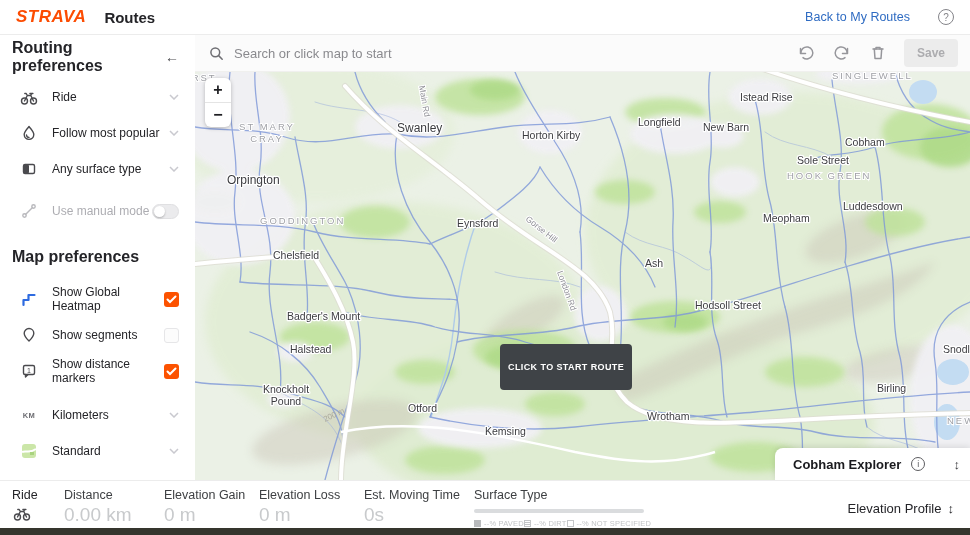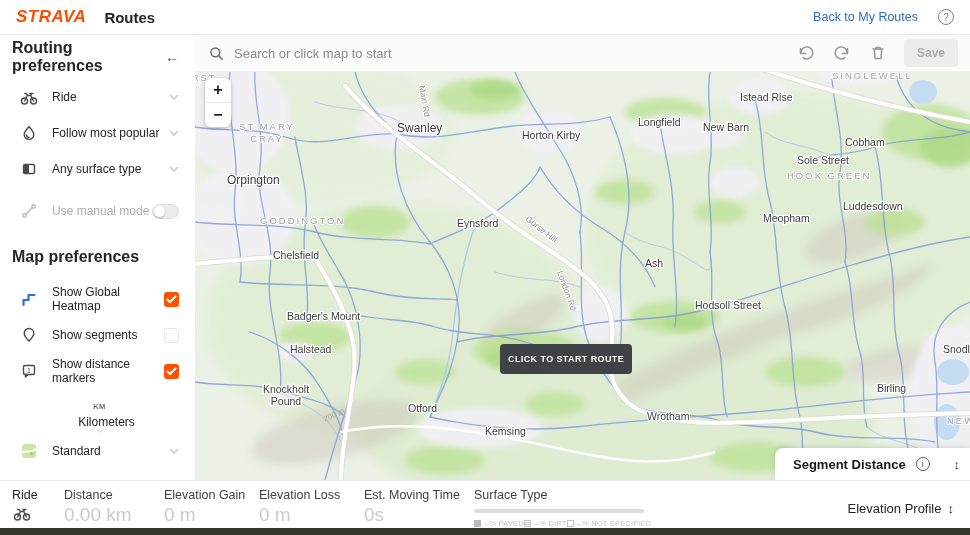--- a/index.html
+++ b/index.html
@@ -3,21 +3,21 @@
 <meta charset="utf-8">
 <style>
   * { margin:0; padding:0; box-sizing:border-box; }
   html,body { width:970px; height:535px; font-family:"Liberation Sans", sans-serif; background:#fff; overflow:hidden; }
   .app { position:relative; width:970px; height:535px; background:#fff; }
 
   
   .header { position:absolute; left:0; top:0; width:970px; height:35px; background:#fff; border-bottom:1px solid #ececec; display:flex; align-items:center; padding:10px 16px; z-index:40; }
   .logo { font-size:17px; font-weight:800; color:#FC4C02; letter-spacing:.5px; font-style:italic; }
   .app-title { font-size:15px; font-weight:700; color:#242428; margin-left:18px; }
-  .header-right { margin-left:auto; display:flex; align-items:center; gap:20px; }
+  .header-right { margin-left:auto; display:flex; align-items:center; gap:28px; }
   .back-link { font-size:12.5px; color:#2E6BC2; cursor:pointer; }
   .help-circle { width:16px; height:16px; border:1.2px solid #848489; border-radius:50%; color:#848489; font-size:10px; display:flex; align-items:center; justify-content:center; }
 
   
   .sidebar { position:absolute; left:0; top:35px; width:195px; height:445px; background:#fff; z-index:30; padding-top:8px; }
   .side-heading { display:flex; align-items:center; justify-content:space-between; padding:0 16px 0 12px; height:28px; }
   .side-heading .t { font-size:16px; font-weight:700; color:#242428; }
   .collapse-arrow { color:#4a4a4e; font-size:14px; cursor:pointer; }
   .side-row { display:flex; align-items:center; height:36px; padding:0 16px 0 20px; cursor:pointer; }
   .side-row .ic { width:18px; height:18px; flex:0 0 18px; display:flex; align-items:center; justify-content:center; }
@@ -44,21 +44,21 @@
   .map { position:absolute; left:195px; top:72px; width:775px; height:408px; overflow:hidden; background:#EBF1E6; }
   .map svg.base { position:absolute; left:0; top:0; }
   .town { font-size:10.5px; fill:#3C3C40; paint-order:stroke; stroke:#ffffff; stroke-width:2.5px; stroke-linejoin:round; }
   .town.big { font-size:12px; }
   .area { font-size:9.5px; fill:#9FA0A6; letter-spacing:2px; paint-order:stroke; stroke:#ffffff; stroke-width:2px; }
   .road-lbl { font-size:8.5px; fill:#8E8E95; paint-order:stroke; stroke:#ffffff; stroke-width:2px; }
   .contour-lbl { font-size:8px; fill:#AAA89C; }
   .zoom-ctl { position:absolute; left:10px; top:6px; width:26px; background:#fff; border-radius:6px; box-shadow:0 1px 4px rgba(0,0,0,.25); z-index:10; }
   .zoom-btn { width:26px; height:24px; display:flex; align-items:center; justify-content:center; font-size:16px; font-weight:700; color:#1e1e22; cursor:pointer; }
   .zoom-div { height:1px; background:#e4e4e4; }
-  .map-tooltip { position:absolute; left:305px; top:272px; background:#3F4347; color:#fff; font-size:9px; font-weight:700; letter-spacing:.4px; padding:10px 8px; border-radius:4px; white-space:nowrap; z-index:9; }
+  .map-tooltip { position:absolute; left:305px; top:272px; background:#3F4347; color:#fff; font-size:9px; font-weight:700; letter-spacing:.4px; padding:18px 8px; border-radius:4px; white-space:nowrap; z-index:9; }
   .segment-panel { position:absolute; right:0; bottom:0; width:195px; height:32px; background:#fff; border-radius:8px 0 0 0; box-shadow:0 -1px 6px rgba(0,0,0,.12); display:flex; align-items:center; padding:0 10px 0 18px; z-index:12; }
   .segment-panel .t { font-size:13px; font-weight:700; color:#1A1A1E; }
   .info-circle { width:14px; height:14px; border:1.2px solid #5c5c60; border-radius:50%; color:#5c5c60; font-size:9px; display:flex; align-items:center; justify-content:center; margin-left:10px; }
   .updown { margin-left:auto; color:#3a3a3e; font-size:13px; cursor:pointer; }
 
   
   .stats-bar { position:absolute; left:0; top:480px; width:970px; height:48px; background:#fff; border-top:1px solid #ececec; display:flex; z-index:35; padding:7px 16px 0 12px; }
   .stat-mode { width:52px; }
   .stat-mode .lbl { font-size:12.5px; color:#242428; }
   .stat { margin-right:0; }
@@ -192,21 +192,21 @@
           </svg>
       </span>
       <span class="lbl">Show distance markers</span>
       <span class="checkbox on">
         <svg width="11" height="9" viewBox="0 0 11 9">
             <path d="M1.5 4.5 L4 7 L9.5 1.5" stroke="#fff" stroke-width="2" fill="none" stroke-linecap="round"></path>
           </svg>
       </span>
     </div>
 
-    <div class="side-row" style="margin-top:8px;flex-direction:column;">
+    <div class="side-row" style="margin-top:8px;">
       <span class="ic kmicon">KM</span>
       <span class="lbl">Kilometers</span>
       <svg class="chev" viewBox="0 0 10 6">
           <path d="M1 1 L5 5 L9 1" stroke="#C9C9CF" stroke-width="1.5" fill="none"></path>
         </svg>
     </div>
 
     <div class="side-row">
       <span class="ic">
         <svg width="18" height="18" viewBox="0 0 18 18">
@@ -426,21 +426,21 @@
 
     <div class="zoom-ctl">
       <div class="zoom-btn">+</div>
       <div class="zoom-div"></div>
       <div class="zoom-btn">−</div>
     </div>
 
     <div class="map-tooltip">CLICK TO START ROUTE</div>
 
     <div class="segment-panel">
-      <span class="t">Segment Distance</span>
+      <span class="t">Cobham Explorer</span>
       <span class="info-circle">i</span>
       <span class="updown">↕</span>
     </div>
   </div>
 
   <div class="stats-bar">
     <div class="stat-mode">
       <div class="lbl">Ride</div>
       <svg width="20" height="18" viewBox="0 0 18 18" class="icon-gray" style="margin-top:2px">
           <circle cx="4.5" cy="13" r="3"></circle>

